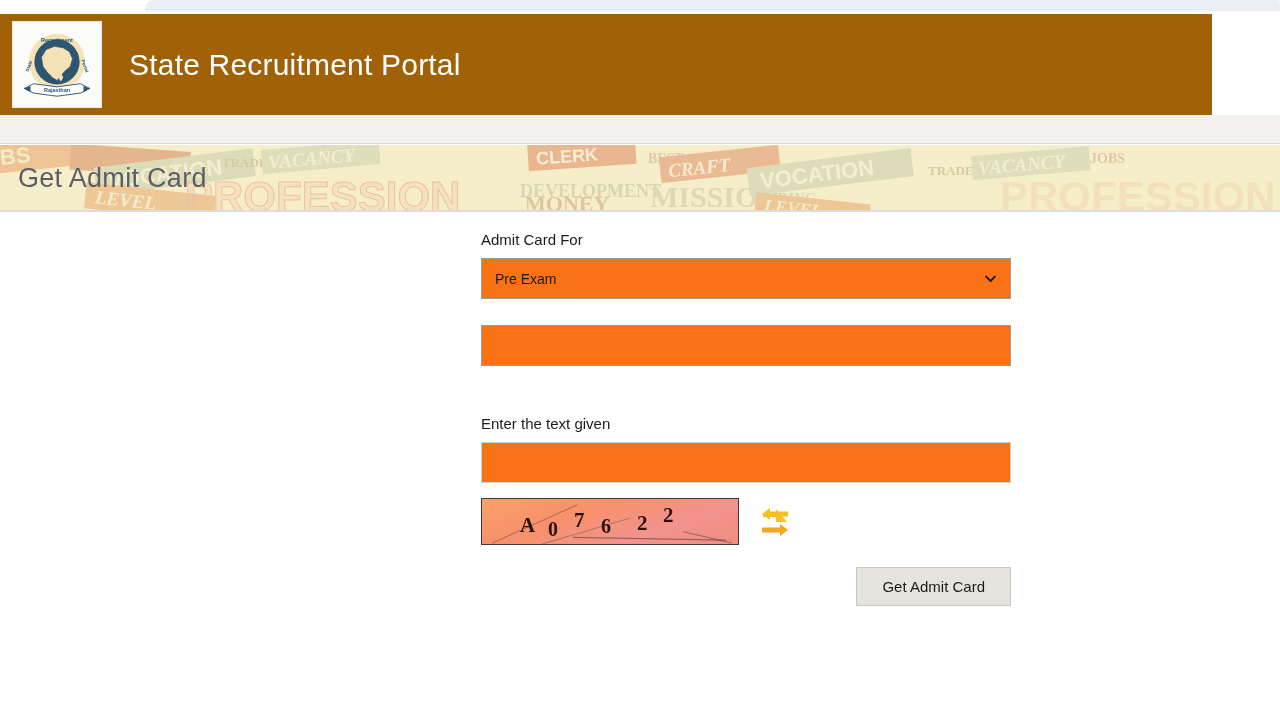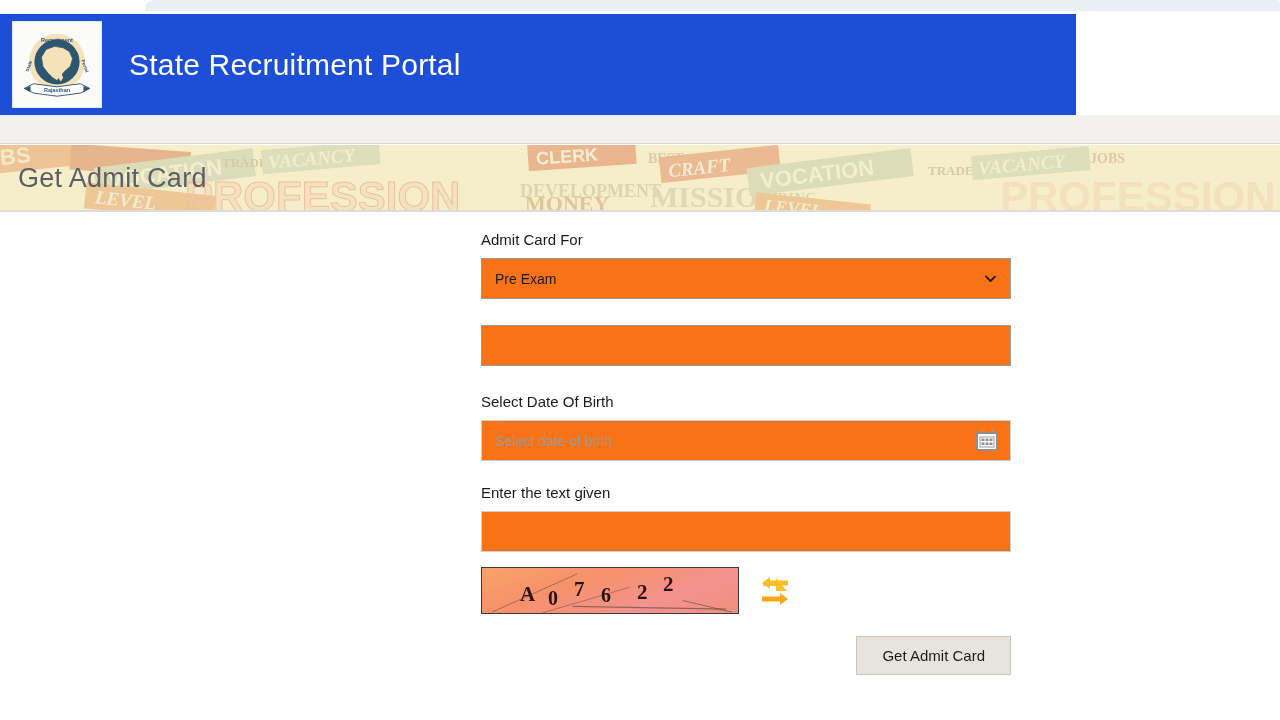--- a/index.html
+++ b/index.html
@@ -25,22 +25,22 @@
     width: 1135px; height: 11px;
     background: #eceef6;
     border-top-left-radius: 9px;
     border-top-right-radius: 3px;
   }
 
   
   #site-header {
     position: absolute;
     top: 14px; left: 0;
-    width: 1076px; height: 101px;
-    background: #1d4ed8;
+    width: 1212px; height: 101px;
+    background: #a16207;
     display: flex;
     align-items: center;
   }
   #site-logo {
     width: 90px; height: 87px;
     margin-left: 12px;
     background: #fbfbf9;
     border: 1px solid #e8e8e4;
     display: flex; align-items: center; justify-content: center;
     flex: 0 0 auto;
@@ -294,38 +294,20 @@
     </div>
 
     <div class="spacer-26"></div>
 
     <div class="field-group">
       <input class="field-control" type="text" value="" style="">
     </div>
 
     <div class="spacer-26"></div>
 
-    <div class="field-group">
-      <div class="field-label">Select Date Of Birth</div>
-      <div id="dob-wrapper">
-        <input class="field-control light-border" type="text" placeholder="Select date of birth" style="">
-        <svg id="dob-calendar-icon" viewBox="0 0 24 24">
-          <rect x="5.5" y="0.5" width="2" height="4" rx="1" fill="#9a9a9a"></rect>
-          <rect x="16.5" y="0.5" width="2" height="4" rx="1" fill="#9a9a9a"></rect>
-          <rect x="2" y="4" width="20" height="17" rx="1.5" fill="#ffffff" stroke="#8e8e8e" stroke-width="2"></rect>
-          <rect x="5" y="8" width="14" height="10" fill="#ffffff" stroke="#9a9a9a" stroke-width="1"></rect>
-          <rect x="6.5" y="9.5" width="3" height="2.5" fill="#8e8e8e"></rect>
-          <rect x="10.5" y="9.5" width="3" height="2.5" fill="#8e8e8e"></rect>
-          <rect x="14.5" y="9.5" width="3" height="2.5" fill="#8e8e8e"></rect>
-          <rect x="6.5" y="13.5" width="3" height="2.5" fill="#8e8e8e"></rect>
-          <rect x="10.5" y="13.5" width="3" height="2.5" fill="#8e8e8e"></rect>
-          <rect x="14.5" y="13.5" width="3" height="2.5" fill="#8e8e8e"></rect>
-        </svg>
-      </div>
-    </div>
 
     <div class="spacer-22"></div>
 
     <div class="field-group">
       <div class="field-label">Enter the text given</div>
       <input class="field-control light-border" type="text" value="" style="">
     </div>
 
     <div id="captcha-row">
       <div id="captcha-image">

